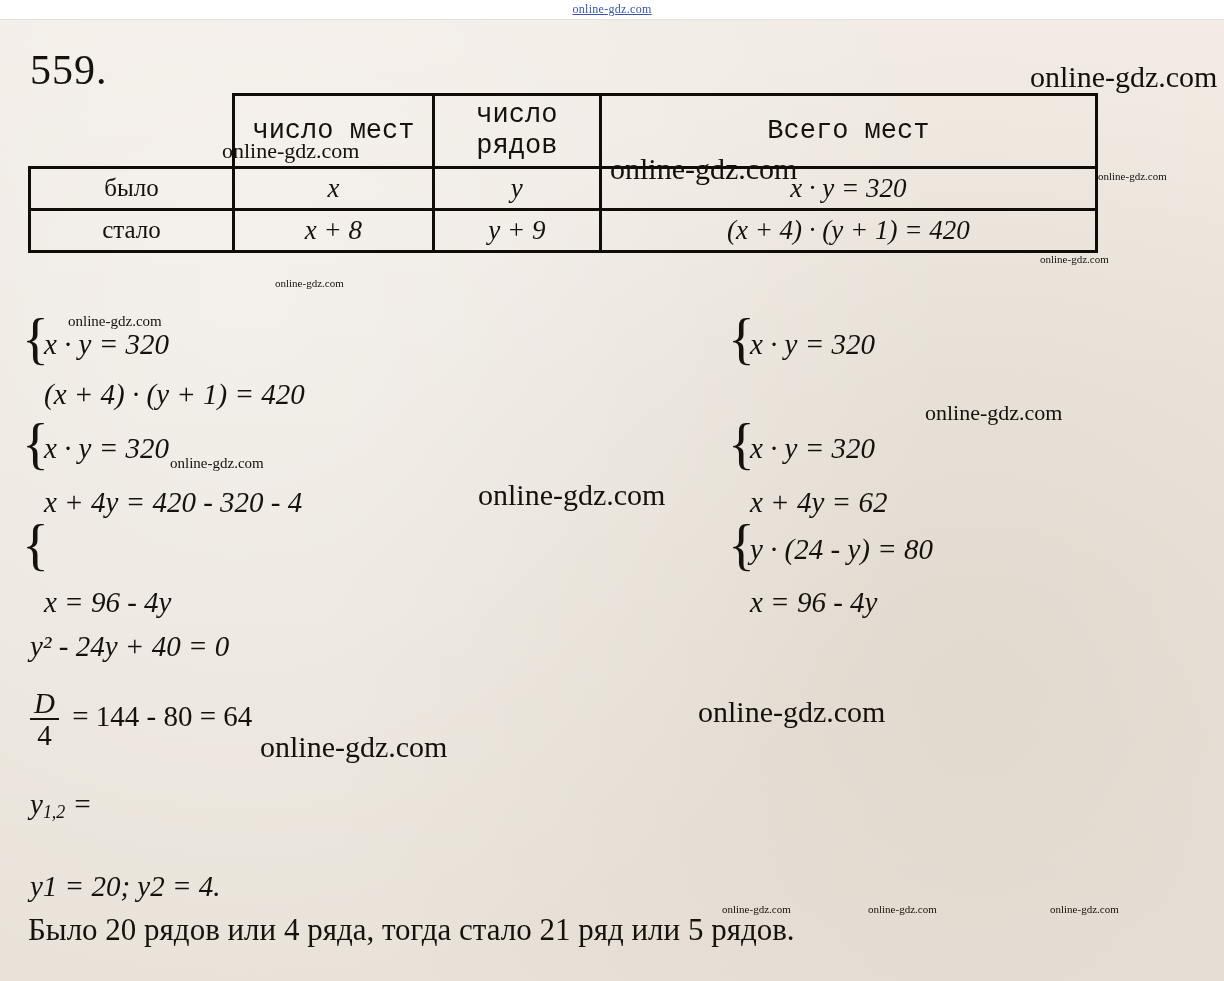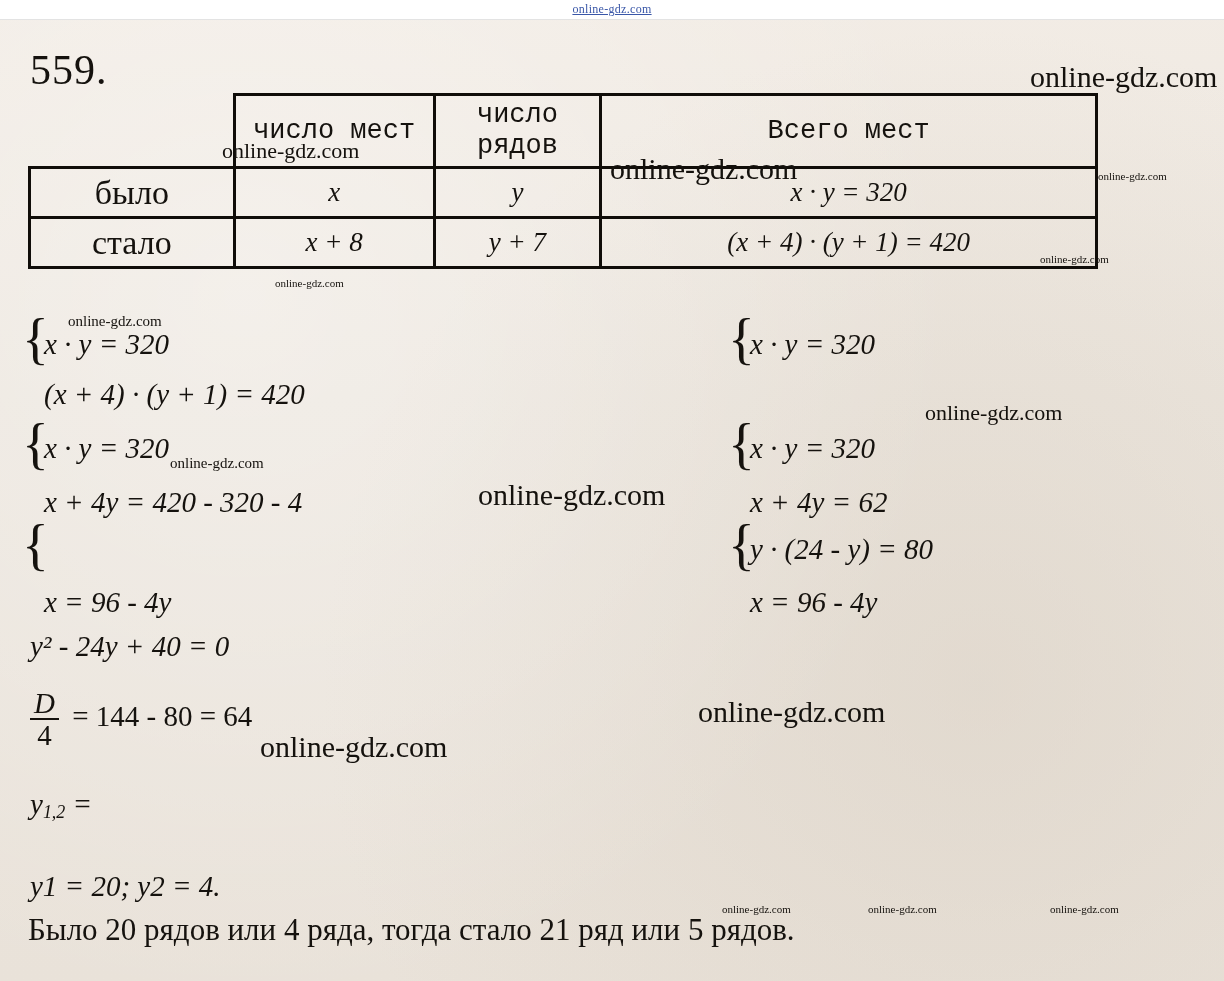--- a/index.html
+++ b/index.html
@@ -84,21 +84,21 @@
     border-bottom: none;
     border-right: 3px solid #100d09;
   }
   .tbl .corner.blank-left {
     border: none;
   }
   .col-a { width: 195px; }
   .col-b { width: 190px; }
   .col-c { width: 155px; }
   .col-d { width: 500px; }
-  .rowlabel { font-size: 34px; }
+  .rowlabel { font-size: 25px; }
   .hdr { font-size: 27px; font-family: Liberation Mono, monospace; }
 
   
   .work { position: absolute; left: 0; top: 0; width: 1224px; height: 981px; }
   .ln {
     position: absolute;
     font-size: 29px;
     white-space: nowrap;
     line-height: 1;
   }
@@ -151,21 +151,21 @@
     </tr>
     <tr>
       <td class="col-a rowlabel">было</td>
       <td class="col-b" style="font-style:italic">x</td>
       <td class="col-c" style="font-style:italic">y</td>
       <td class="col-d" style="font-style:italic">x · y = 320</td>
     </tr>
     <tr>
       <td class="col-a rowlabel">стало</td>
       <td class="col-b" style="font-style:italic">x + 8</td>
-      <td class="col-c" style="font-style:italic">y + 7</td>
+      <td class="col-c" style="font-style:italic">y + 9</td>
       <td class="col-d" style="font-style:italic">(x + 4) · (y + 1) = 420</td>
     </tr>
   </tbody>
     </table>
 
   <div class="work">
 
     <span class="brace" style="left:22px; top:322px;">{</span>
     <span class="ln" style="left:44px; top:330px; font-style:italic;">x · y = 320</span>
     <span class="ln" style="left:44px; top:380px; font-style:italic;">(x + 4) · (y + 1) = 420</span>

